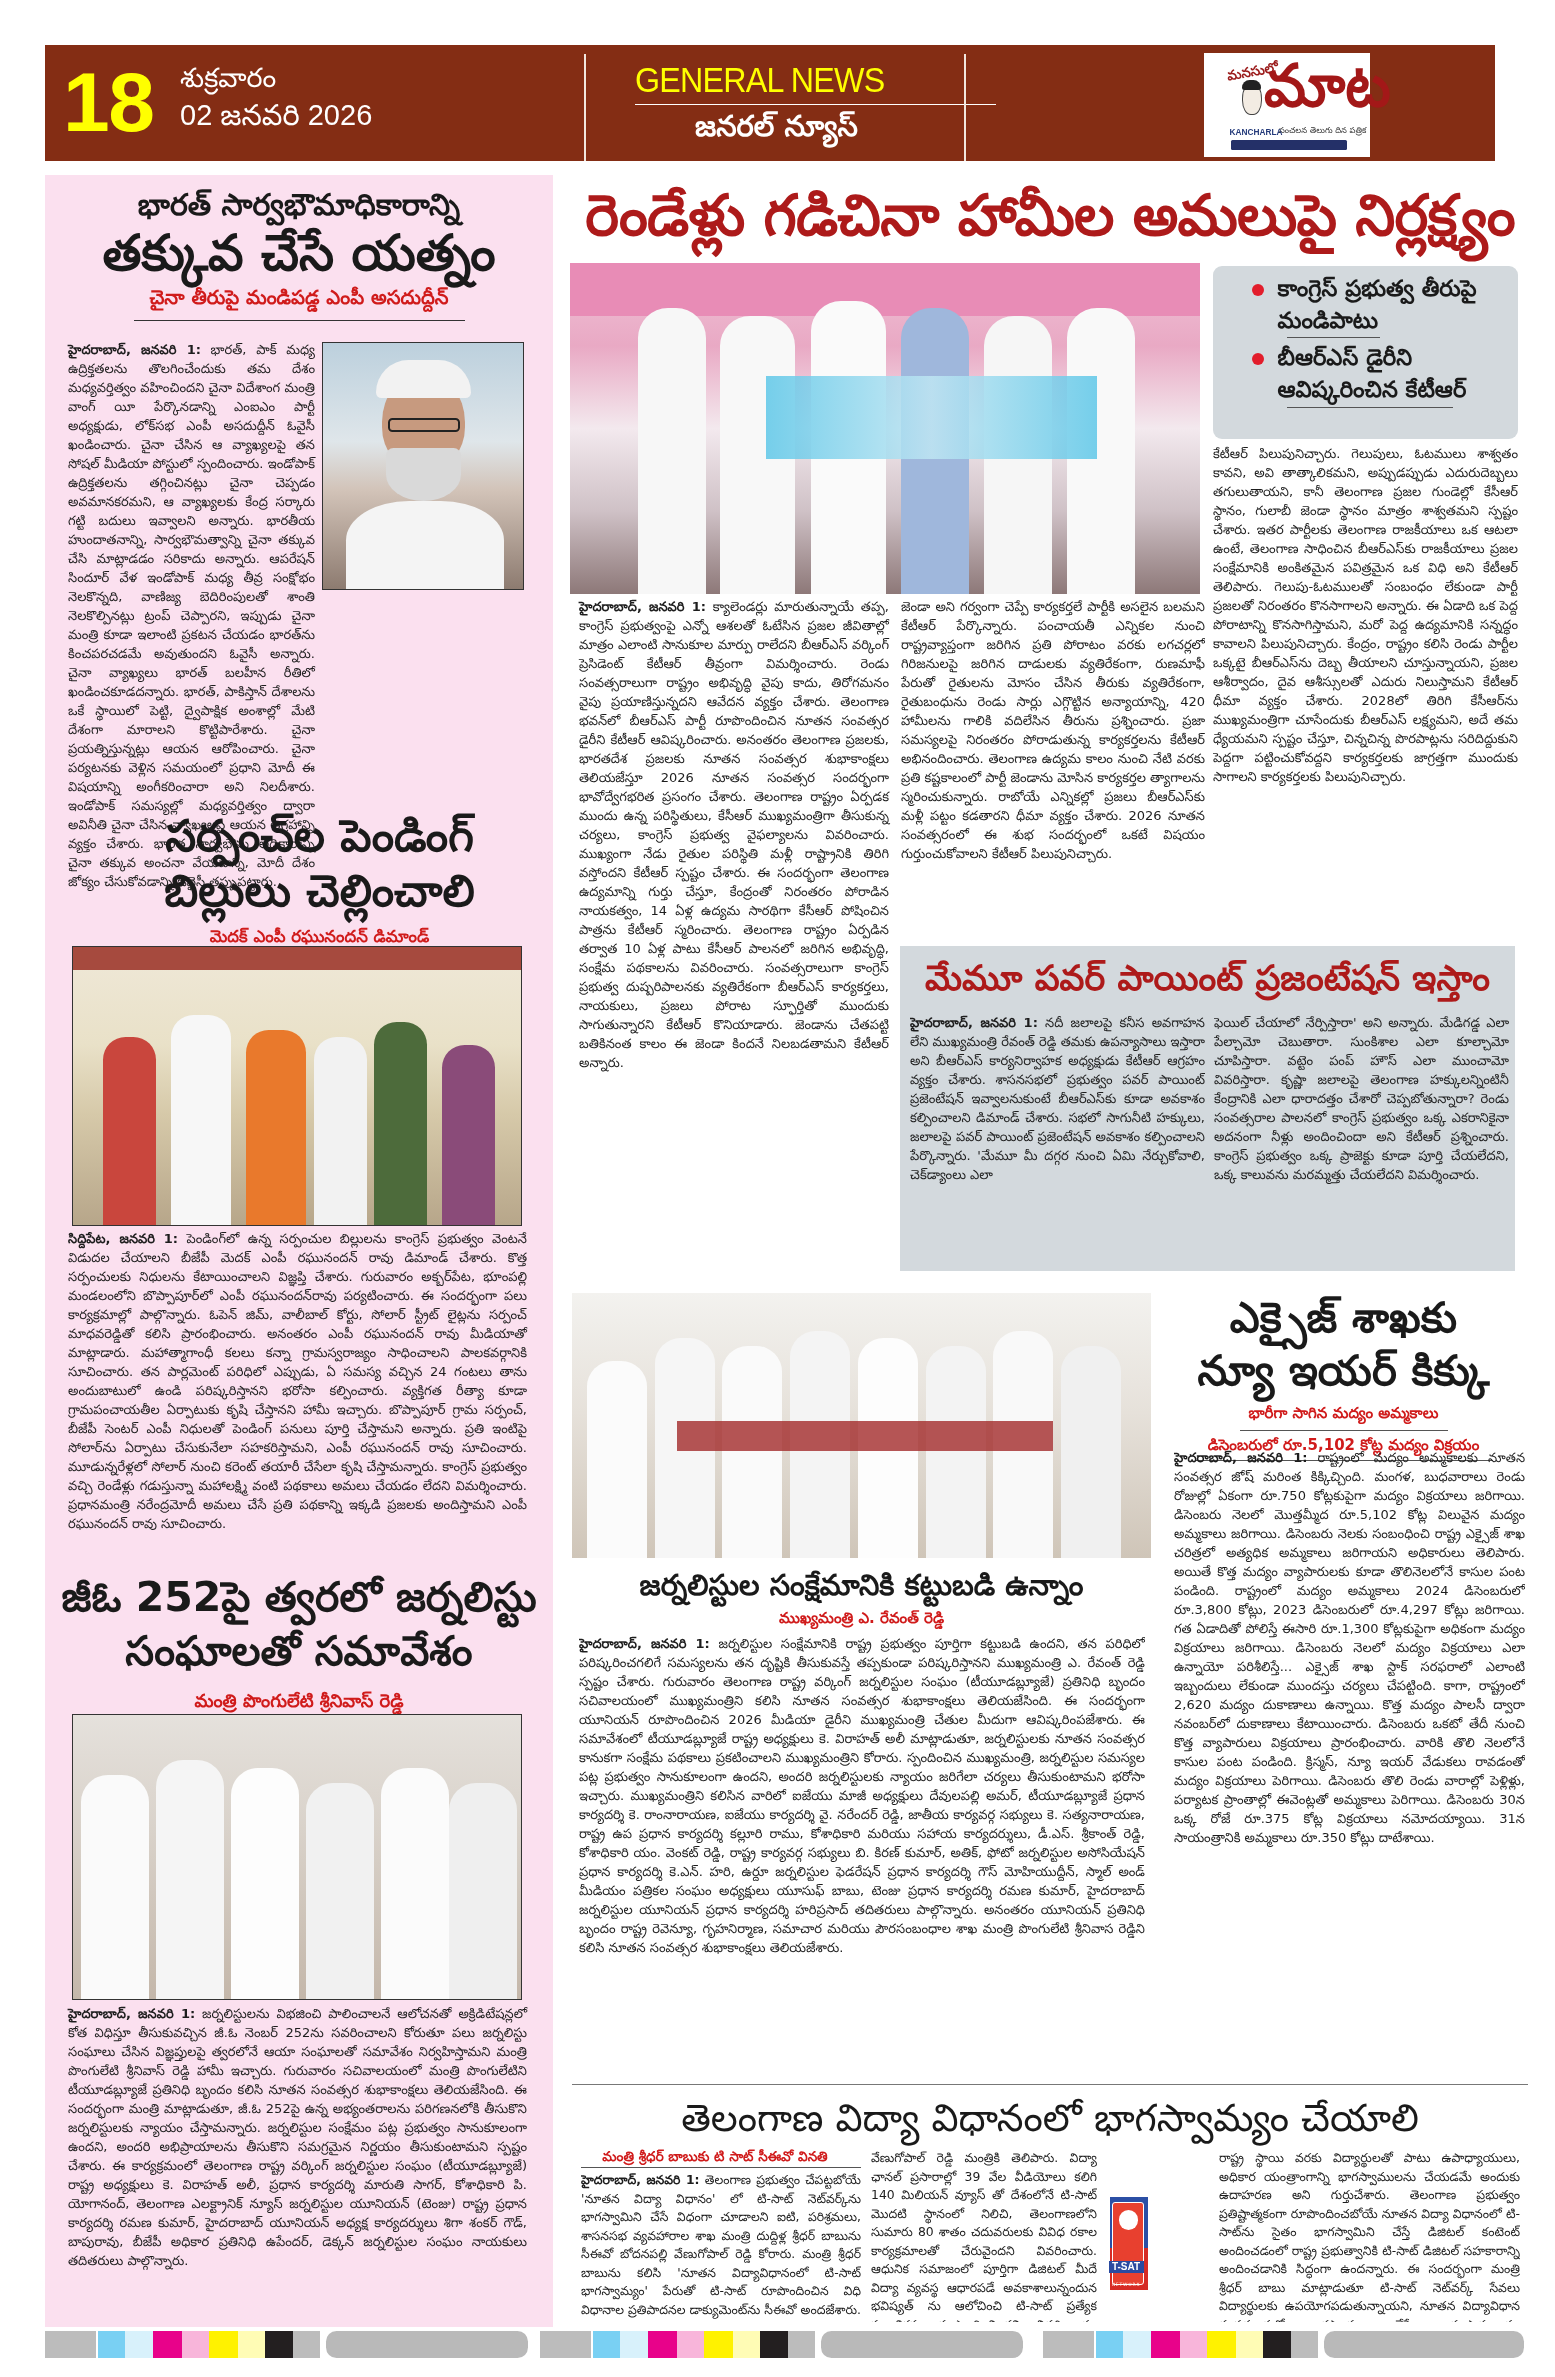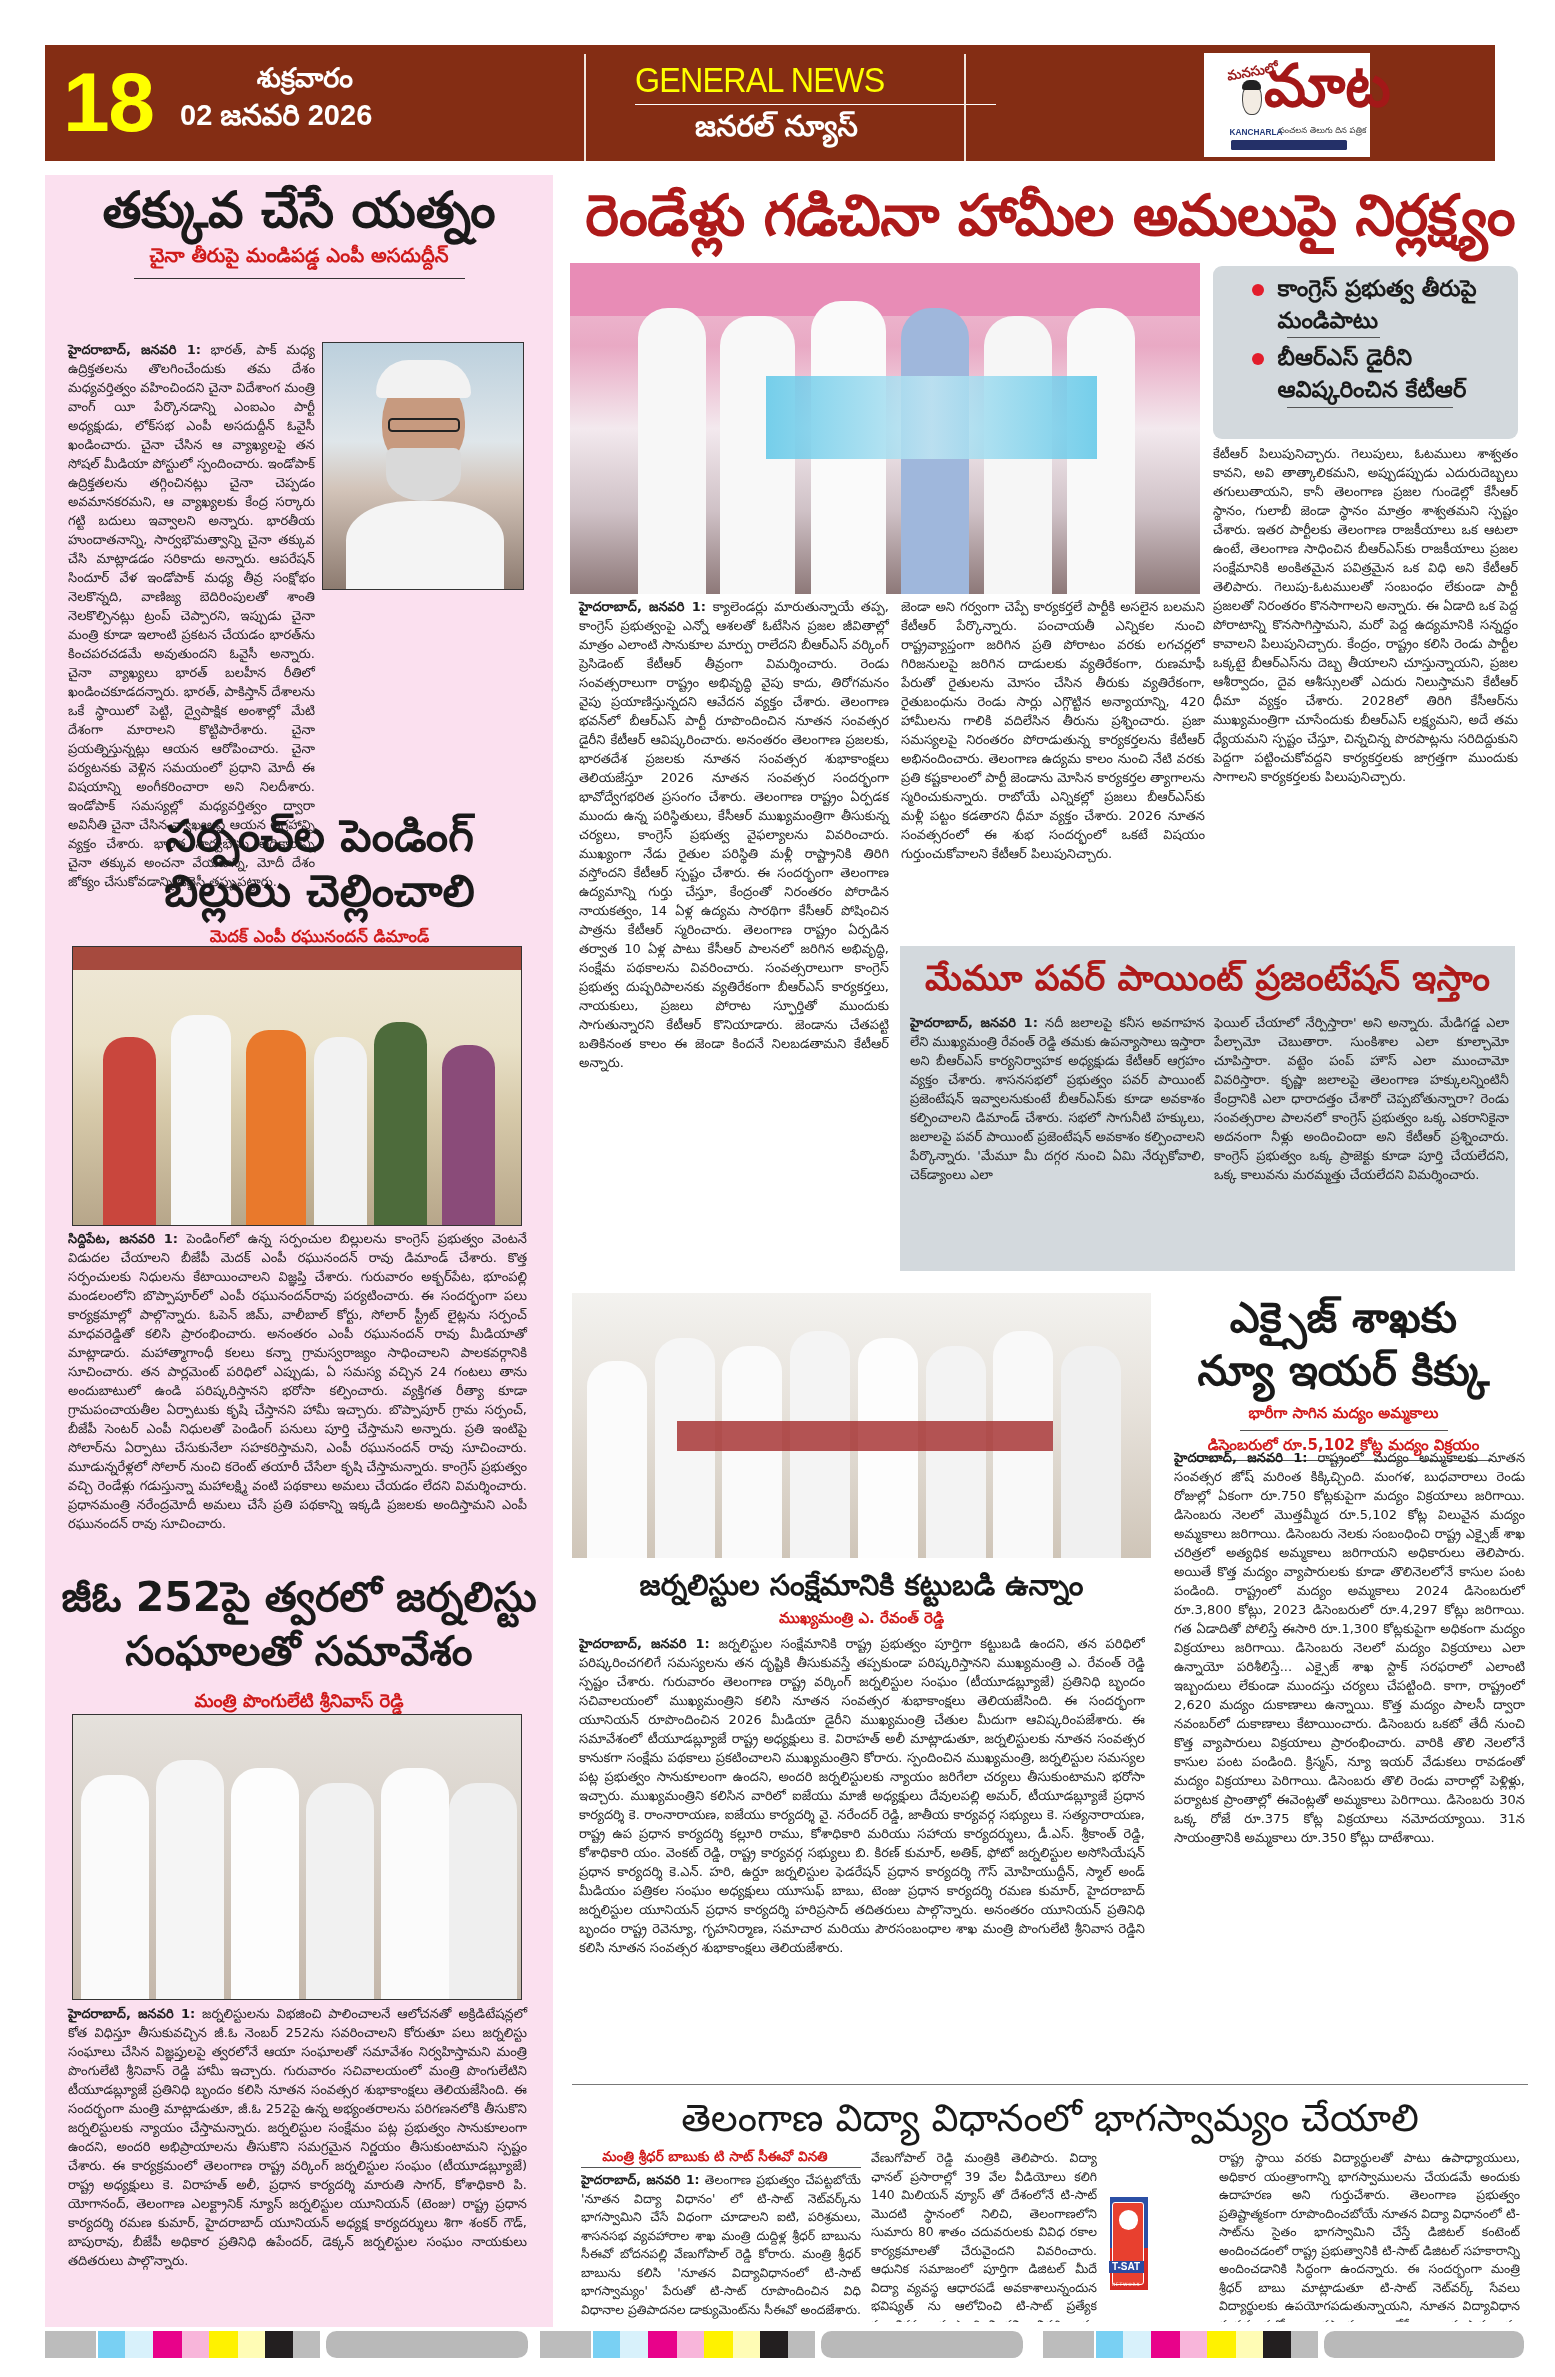--- a/index.html
+++ b/index.html
@@ -2,21 +2,21 @@
 <html style="font-size:12px"><head>
 <meta charset="utf-8">
 <style>
   * { box-sizing: border-box; margin: 0; padding: 0; }
   html, body { width: 1555px; height: 2377px; background: #ffffff; overflow: hidden; }
   body { position: relative; font-family: "DejaVu Sans", sans-serif; color: #1a1a1a; }
 
   
   .masthead { position: absolute; left: 45px; top: 45px; width: 1450px; height: 116px; background: #842d14; }
   .page-num { position: absolute; left: 18px; top: 15px; font-family: "Liberation Sans", sans-serif; font-weight: bold; font-size: 84px; line-height: 1; color: #ffff00; letter-spacing: -1.5px; }
-  .dayblock { position: absolute; left: 135px; top: 15px; width: 173px; text-align: right; color: #fff; font-weight: bold; }
+  .dayblock { position: absolute; left: 135px; top: 15px; width: 173px; text-align: left; color: #fff; font-weight: normal; }
   .dayblock .day { font-size: 27px; line-height: 35px; }
   .dayblock .date { font-size: 29px; line-height: 41px; font-family: "Liberation Sans", sans-serif; white-space: nowrap; }
   .mh-divider { position: absolute; top: 9px; bottom: 0; width: 1.5px; background: #f2e6dd; }
   .section-title { position: absolute; left: 590px; top: 15px; width: 391px; text-align: left; }
   .section-title .en { font-family: "Liberation Sans", sans-serif; font-size: 35px; color: #ffff00; line-height: 39px; letter-spacing: -0.8px; transform: scaleX(0.92); transform-origin: left; white-space: nowrap; }
   .section-title .rule { width: 361px; height: 1.5px; background: #fff; margin: 4.5px 0 3px 0; }
   .section-title .te { font-size: 29px; color: #fff; font-weight: bold; line-height: 36px; padding-left: 60px; }
   .logo { position: absolute; left: 1159px; top: 7.5px; width: 166px; height: 104px; background: #fff; }
   .logo .small { position: absolute; left: 22.6px; top: 10.5px; font-size: 13.5px; font-weight: bold; color: #9b1b1b; transform: rotate(-10deg); }
   .logo .big { position: absolute; left: 60px; top: 3px; font-size: 59px; font-weight: bold; color: #a31818; line-height: 1; }
@@ -77,20 +77,21 @@
     <span class="big">మాట</span>
     <span class="brand">KANCHARLA</span>
     <span class="tag">సంచలన తెలుగు దిన పత్రిక</span>
     <span class="bar"></span>
   </div>
 </header>
 
 <section class="pink-col"></section>
 
 <article class="art" style="left:45px;top:181px;width:508px;">
+  <h2 class="headline" style="font-size:30px;line-height:38px;margin-top:4.5px;">భారత్ సార్వభౌమాధికారాన్ని</h2>
   <h2 class="headline" style="font-size:50px;line-height:59px;">తక్కువ చేసే యత్నం</h2>
   <div class="kicker" style="font-size:19.6px;line-height:27px;margin-top:1.5px;">చైనా తీరుపై మండిపడ్డ ఎంపీ అసదుద్దీన్</div>
   <div class="hr" style="width:331px;margin:9px auto 0 auto;height:0.8px;background:#333;"></div>
 </article>
 <div class="photo" style="left:322px;top:342px;width:202px;height:248px;background:linear-gradient(180deg,#bcd0dd 0%,#dfe6ea 40%,#d2c3b8 60%,#8d7b70 100%);">
   <div style="position:absolute;left:59px;top:30px;width:83px;height:98px;border-radius:50% 50% 45% 45%;background:#c79a7f;"></div>
   <div style="position:absolute;left:53px;top:16.6px;width:95px;height:38px;border-radius:45px 45px 7.5px 7.5px;background:#f2f2f2;"></div>
   <div style="position:absolute;left:65px;top:75px;width:72px;height:13.5px;border:2.3px solid #222;border-radius:4.5px;"></div>
   <div style="position:absolute;left:63px;top:105px;width:75px;height:53px;border-radius:7.5px 7.5px 50% 50%;background:#d9d9d9;"></div>
   <div style="position:absolute;left:22.6px;top:158px;width:158px;height:98px;border-radius:40% 40% 0 0;background:#f4f4f4;"></div>

